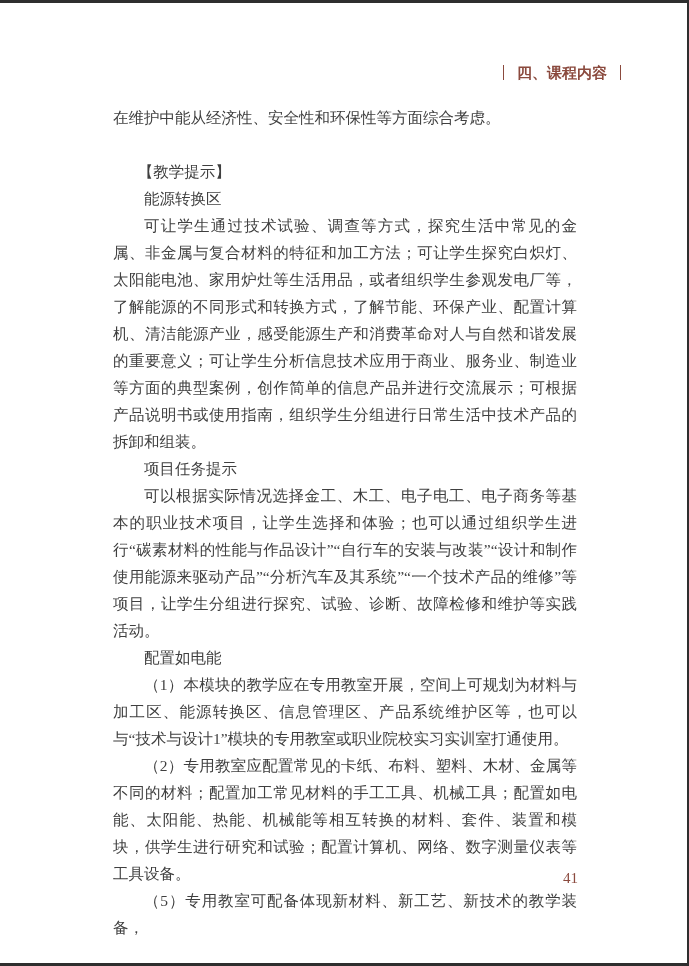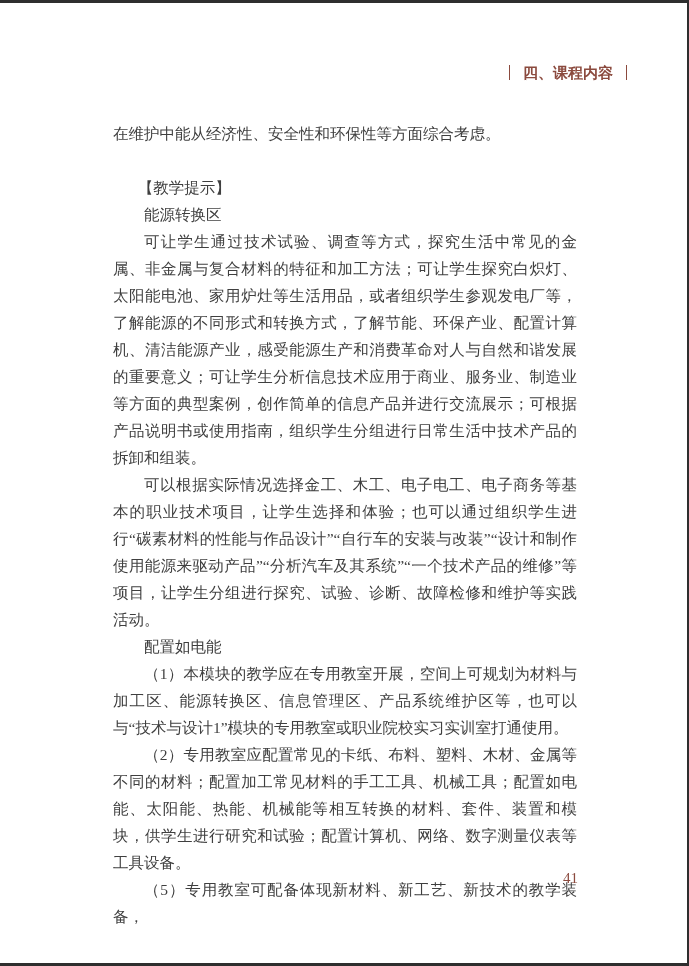--- a/index.html
+++ b/index.html
@@ -8,36 +8,35 @@
     width:689px;height:966px;
     background:#ffffff;
     overflow:hidden;
     font-family:"Liberation Serif","DejaVu Serif",serif;
     color:#3f3f3f;
   }
   .edge-top{position:absolute;top:0;left:0;width:689px;height:3px;background:#2e2e2e;}
   .edge-bottom{position:absolute;bottom:0;left:0;width:689px;height:3px;background:#2e2e2e;}
   .edge-right{position:absolute;top:0;right:0;width:2px;height:966px;background:#2e2e2e;}
   .running-header{
-    position:absolute;top:64px;right:62px;
+    position:absolute;top:64px;right:68px;
     color:#8b4a3e;font-weight:bold;font-size:15px;line-height:18px;
     white-space:nowrap;
   }
   .header-rule{
     display:inline-block;width:1px;height:15px;background:#8b4a3e;
     vertical-align:-2px;
   }
   .header-rule.left{margin-right:13px;}
   .header-rule.right{margin-left:13px;}
   .body-text{
     position:absolute;left:113px;top:104px;width:464px;
     font-size:15.5px;line-height:27px;
     text-align:justify;text-justify:inter-character;
     letter-spacing:0;
-    margin-top:16px;
   }
   .body-text p{margin:0;padding:0;}
   .intro{ text-indent:0; }
   .section-title{
     font-weight:normal;
     margin-top:27px !important;
     text-indent:1.6em;
   }
   .sub-heading{ text-indent:2em; }
   .para{ text-indent:2em; }
@@ -60,20 +59,21 @@
   <div class="body-text">
 
     <p class="intro">在维护中能从经济性、安全性和环保性等方面综合考虑。</p>
 
     <p class="section-title">【教学提示】</p>
 
     <p class="sub-heading">能源转换区</p>
 
     <p class="para">可让学生通过技术试验、调查等方式，探究生活中常见的金属、非金属与复合材料的特征和加工方法；可让学生探究白炽灯、太阳能电池、家用炉灶等生活用品，或者组织学生参观发电厂等，了解能源的不同形式和转换方式，了解节能、环保产业、配置计算机、清洁能源产业，感受能源生产和消费革命对人与自然和谐发展的重要意义；可让学生分析信息技术应用于商业、服务业、制造业等方面的典型案例，创作简单的信息产品并进行交流展示；可根据产品说明书或使用指南，组织学生分组进行日常生活中技术产品的拆卸和组装。</p>
 
+    <p class="sub-heading">项目任务提示</p>
 
     <p class="para">可以根据实际情况选择金工、木工、电子电工、电子商务等基本的职业技术项目，让学生选择和体验；也可以通过组织学生进行“碳素材料的性能与作品设计”“自行车的安装与改装”“设计和制作使用能源来驱动产品”“分析汽车及其系统”“一个技术产品的维修”等项目，让学生分组进行探究、试验、诊断、故障检修和维护等实践活动。</p>
 
     <p class="sub-heading">配置如电能</p>
 
     <p class="para">（1）本模块的教学应在专用教室开展，空间上可规划为材料与加工区、能源转换区、信息管理区、产品系统维护区等，也可以与“技术与设计1”模块的专用教室或职业院校实习实训室打通使用。</p>
 
     <p class="para">（2）专用教室应配置常见的卡纸、布料、塑料、木材、金属等不同的材料；配置加工常见材料的手工工具、机械工具；配置如电能、太阳能、热能、机械能等相互转换的材料、套件、装置和模块，供学生进行研究和试验；配置计算机、网络、数字测量仪表等工具设备。</p>
 
     <p class="para">（5）专用教室可配备体现新材料、新工艺、新技术的教学装备，</p>

